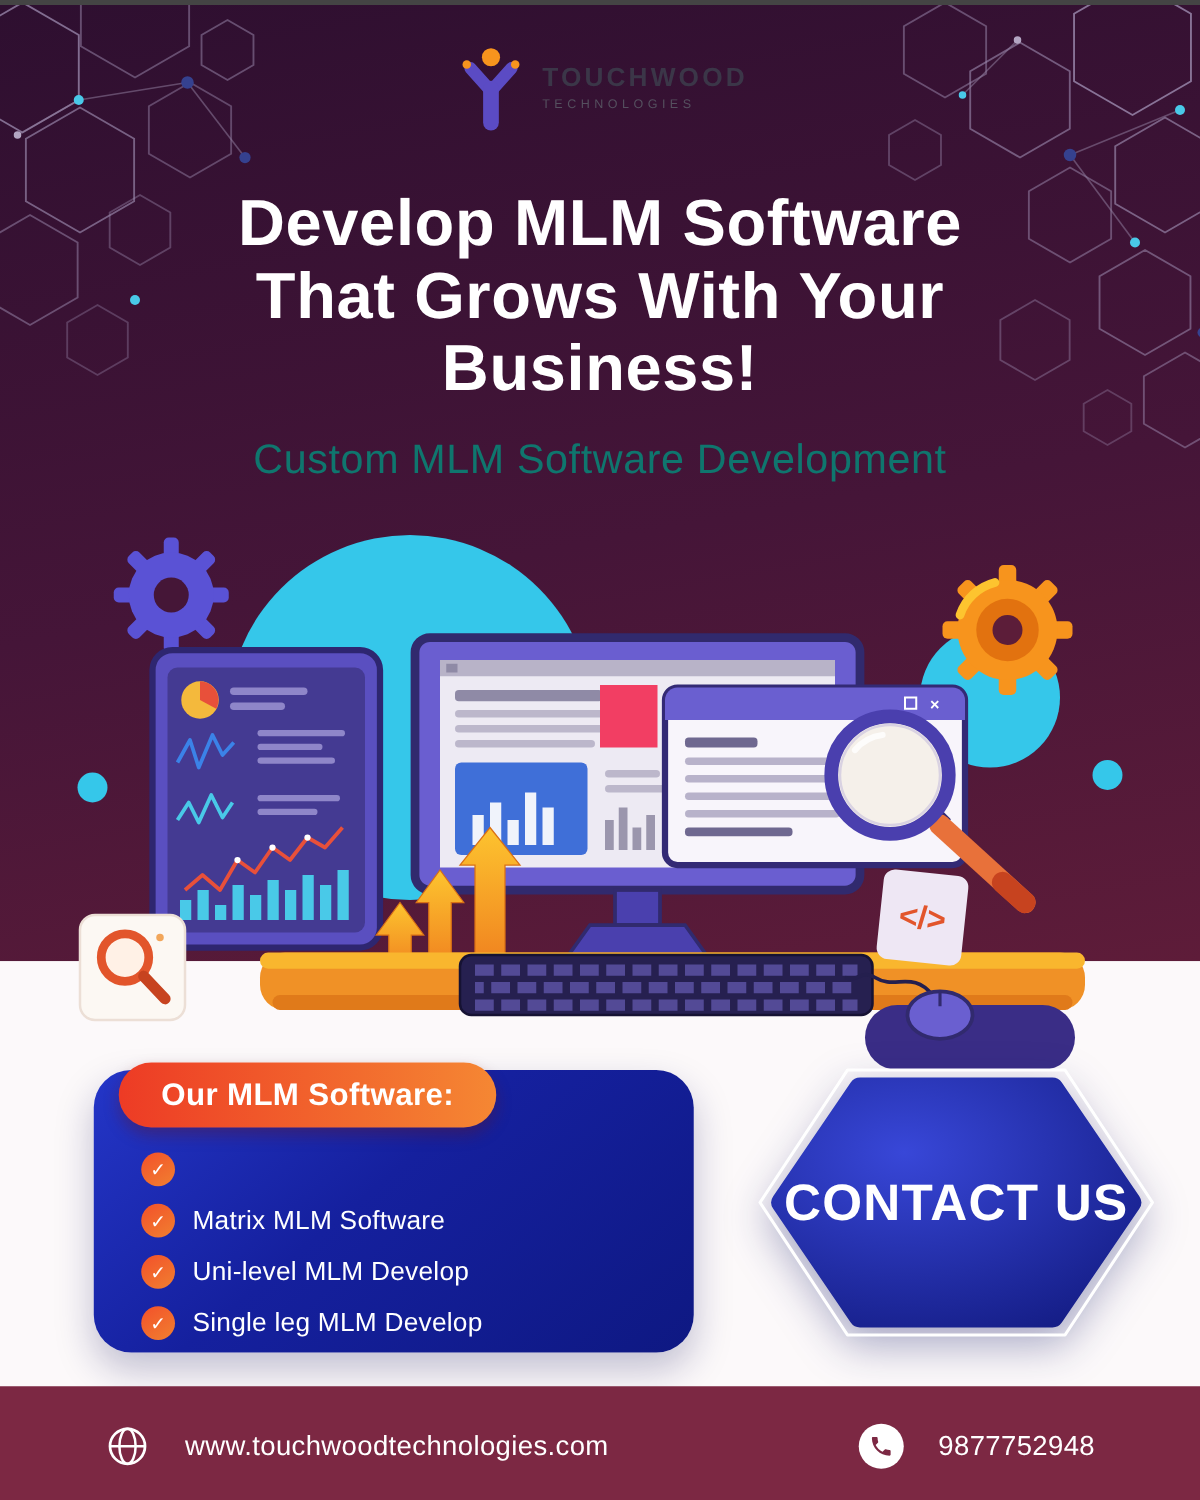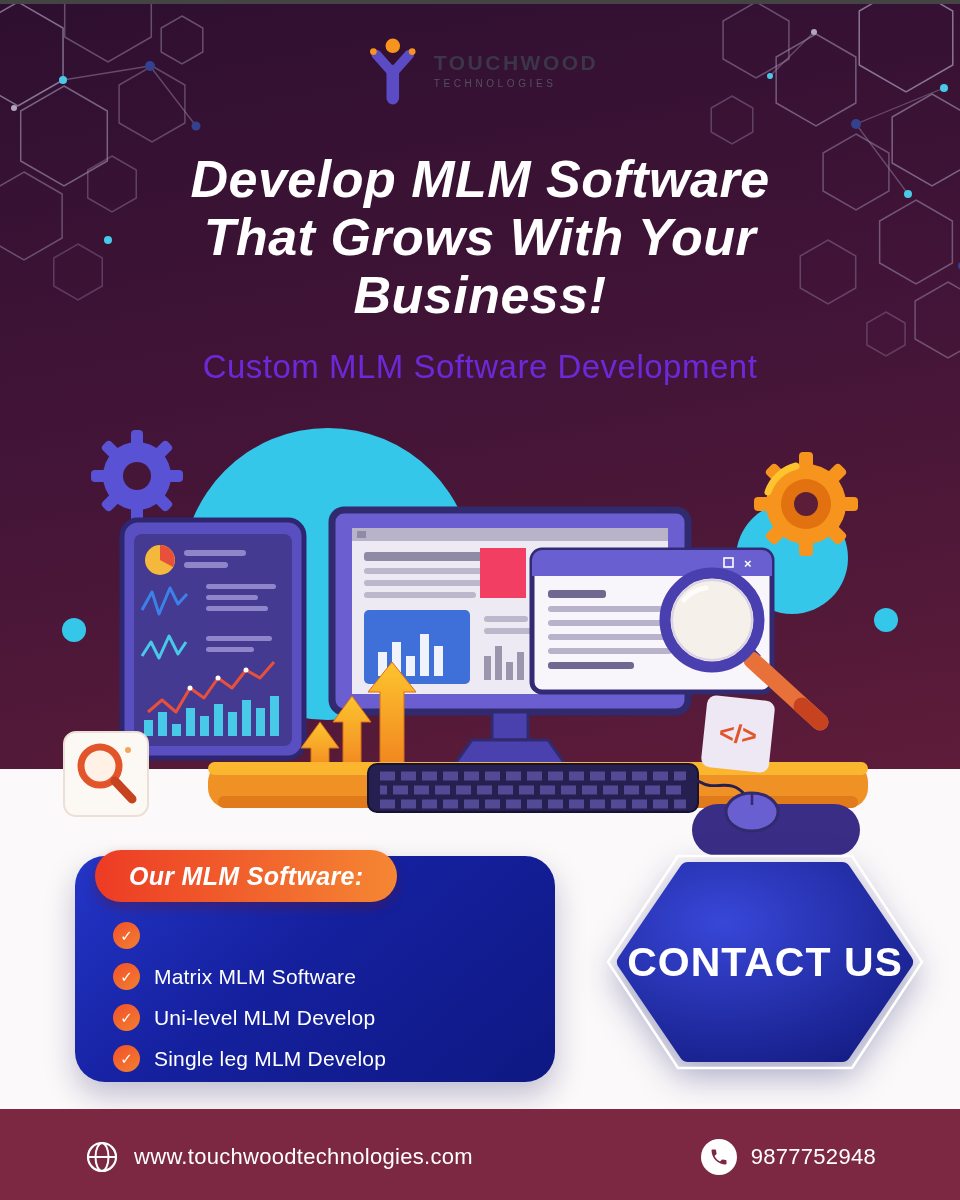--- a/index.html
+++ b/index.html
@@ -21,53 +21,53 @@
   
   .brand{position:absolute;top:30px;left:50%;transform:translateX(-50%);
     display:flex;align-items:center;gap:10px;}
   .brand-mark{width:62px;height:72px;}
   .brand-name{font-size:21px;font-weight:bold;letter-spacing:2.5px;color:#3b3648;}
   .brand-tagline{font-size:10px;letter-spacing:3.6px;color:#55505f;margin-top:3px;}
 
   
   .headline{position:absolute;top:146px;left:0;width:100%;margin:0;text-align:center;
     color:#ffffff;font-size:52px;font-weight:800;line-height:58px;letter-spacing:.5px;}
-  .hl{display:block;font-style:italic;}
+  .hl{display:block;}
   .subheadline{position:absolute;top:344px;left:0;width:100%;text-align:center;
-    color:#6d28d9;font-size:33px;font-weight:400;letter-spacing:.5px;}
+    color:#0f766e;font-size:33px;font-weight:400;letter-spacing:.5px;}
 
   
   .illustration{position:absolute;top:420px;left:0;width:960px;height:440px;}
   svg text{font-family:"Liberation Sans","DejaVu Sans",sans-serif;}
 
   
   .software-card{position:absolute;left:75px;top:852px;width:480px;height:226px;border-radius:30px;
     background:linear-gradient(140deg,#2436c8 0%,#15209e 45%,#0e1882 100%);
     box-shadow:0 14px 30px rgba(20,20,90,.25);}
   .software-pill{position:absolute;left:20px;top:-6px;height:52px;padding:0 34px;border-radius:26px;
     background:linear-gradient(90deg,#ed3b25,#f58733);display:flex;align-items:center;
     color:#fff;font-size:25px;font-weight:bold;letter-spacing:.3px;
-    box-shadow:0 6px 12px rgba(110,20,20,.35);font-style:italic;}
+    box-shadow:0 6px 12px rgba(110,20,20,.35);}
   .software-list{list-style:none;margin:0;padding:66px 0 0 38px;display:flex;flex-direction:column;gap:14px;}
   .software-item{display:flex;align-items:center;gap:14px;}
   .check-icon{width:27px;height:27px;border-radius:50%;flex:0 0 27px;
     background:linear-gradient(145deg,#f3502a,#f08030);color:#fff;font-size:15px;font-weight:bold;
     display:flex;align-items:center;justify-content:center;}
   .item-label{color:#fff;font-size:21px;letter-spacing:.2px;}
 
   
   .contact-wrap{position:absolute;left:600px;top:836px;width:330px;height:244px;cursor:pointer;}
   .contact-hex{width:100%;height:100%;filter:drop-shadow(0 12px 16px rgba(15,20,100,.35));}
   .contact-label{position:absolute;inset:0;display:flex;align-items:center;justify-content:center;
     color:#fff;font-size:41px;font-weight:800;letter-spacing:1px;}
 
   
   .footer{position:absolute;left:0;top:1105px;width:100%;height:95px;background:#7c2843;
     display:flex;align-items:center;justify-content:space-between;padding:0 84px;box-sizing:border-box;}
-  .footer-item{display:flex;align-items:center;gap:14px;cursor:pointer;}
+  .footer-item{display:flex;align-items:center;gap:28px;cursor:pointer;}
   .globe-icon{width:36px;height:36px;}
   .phone-badge{width:36px;height:36px;border-radius:50%;background:#fff;
     display:flex;align-items:center;justify-content:center;}
   .phone-badge svg{width:20px;height:20px;}
   .footer-text{color:#fff;font-size:22px;letter-spacing:.3px;}
 </style>
 </head>
 <body>
 
 <div class="poster">

